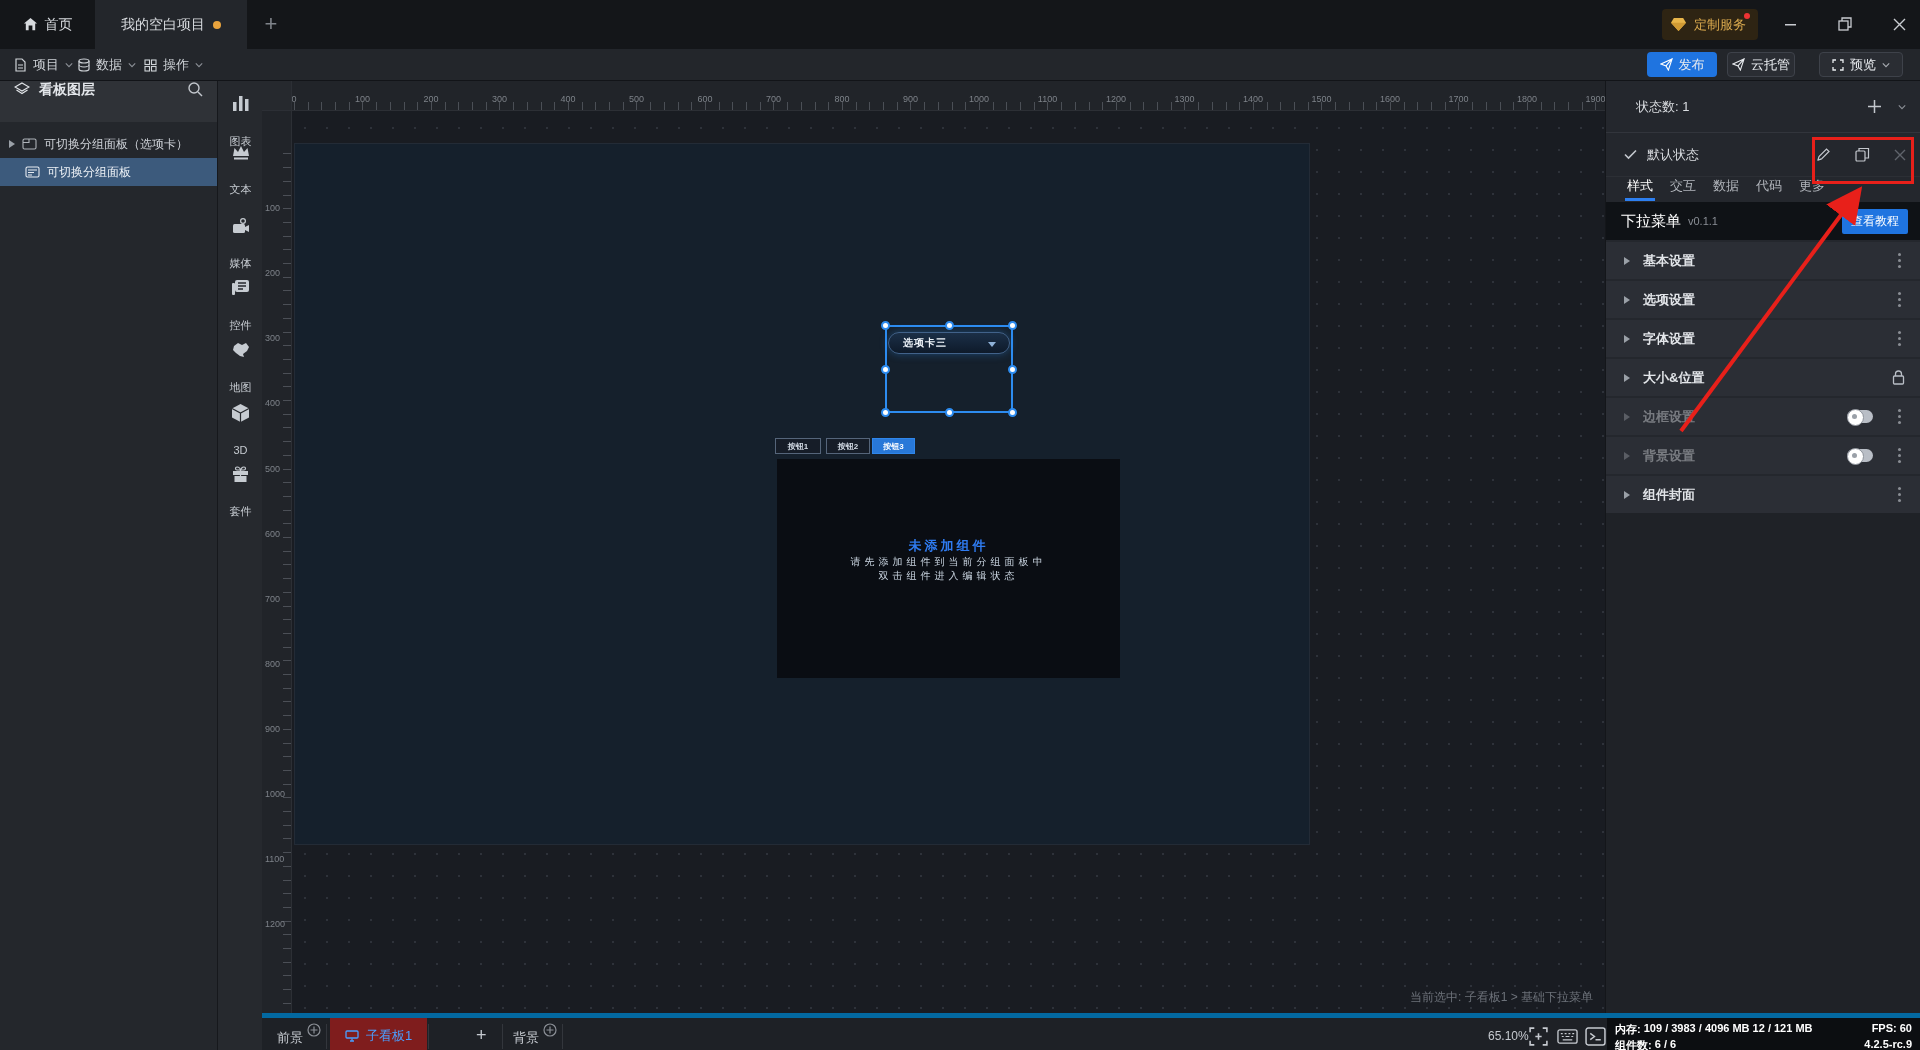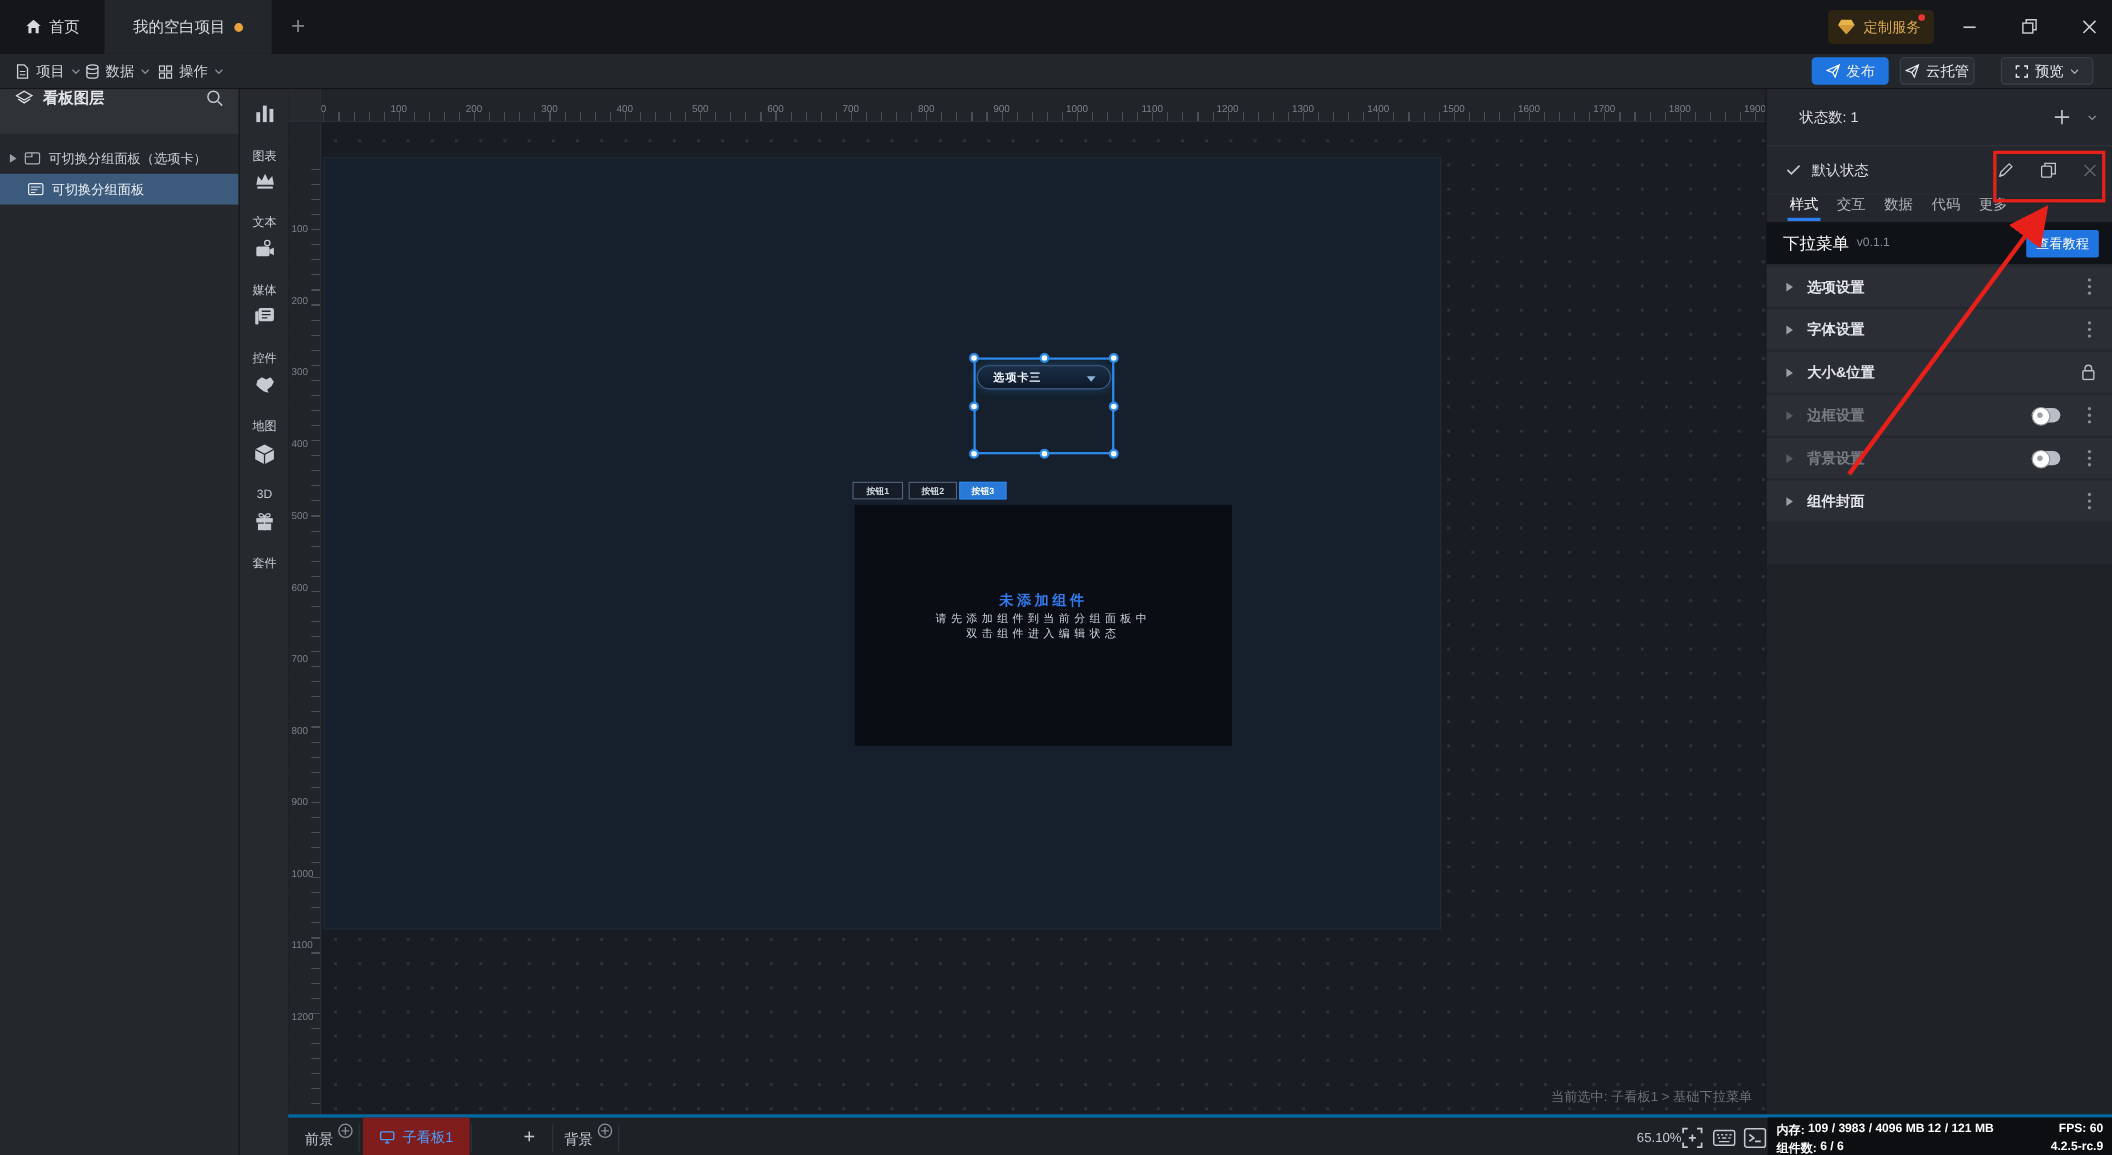--- a/index.html
+++ b/index.html
@@ -77,21 +77,21 @@
   #tutorial-btn { background:#1f74e0; color:#fff; font-size:12px; padding:4px 9px; border-radius:2px; }
   .section { height:37px; background:#2b2e35; margin-top:2px; display:flex; align-items:center; padding:0 15px 0 18px; gap:13px; color:#e2e5e9; font-size:13px; font-weight:bold; }
   .section.disabled .sec-label, .section.disabled .caret-r { opacity:.42; }
   .kebab { width:3px; height:3px; border-radius:50%; background:#8a8e95; box-shadow:0 -6px 0 #8a8e95,0 6px 0 #8a8e95; margin:0 4px; }
   .toggle { width:26px; height:13px; border-radius:7px; background:#b9bec6; position:relative; margin-right:8px; }
   .toggle::before { content:""; position:absolute; left:0; top:-1px; width:15px; height:15px; border-radius:50%; background:#fff; border:1px solid #8e939b; }
   .toggle::after { content:""; position:absolute; left:5px; top:4px; width:5px; height:5px; border-radius:50%; background:#9aa0a8; }
   #ins-empty { position:absolute; left:0; top:432px; width:315px; bottom:0; background:#1f2227; }
 
   
-  #bottombar { position:absolute; left:262px; top:1013px; width:1658px; height:37px; background:#1e2126; border-top:3px solid #0369a1; }
+  #bottombar { position:absolute; left:262px; top:1013px; width:1658px; height:37px; background:#1e2126; border-top:5px solid #0369a1; }
   .bb-label { position:absolute; top:11px; color:#c6cad0; font-size:13px; }
   .bb-plus-badge { position:absolute; top:5px; width:14px; height:14px; }
   #bb-active-tab { position:absolute; left:68px; top:0; width:97px; height:37px; background:#7f1d1d; border-bottom:2px solid #2d7ff0; display:flex; align-items:center; justify-content:center; gap:7px; color:#4a9eff; font-size:13px; }
   .bb-sep { position:absolute; top:6px; width:1px; height:25px; background:#33363c; }
   #zoom-pct { position:absolute; left:1226px; top:11px; color:#c6cad0; font-size:12px; }
   .bb-icon { position:absolute; top:8px; width:21px; height:21px; color:#c6cad0; }
   #bb-info { position:absolute; left:1345px; top:0; width:313px; height:37px; background:#0c0e11; color:#fff; font-size:11px; font-weight:bold; }
   #bb-info .row1 { position:absolute; left:8px; top:4px; right:8px; display:flex; }
   #bb-info .row2 { position:absolute; left:8px; top:20px; right:8px; display:flex; }
 
@@ -230,21 +230,21 @@
 
 <div id="toolbox">
   <div class="tool" style="top:12px;">
     <svg width="20" height="20" viewBox="0 0 20 20">
         <rect x="2" y="9" width="3.5" height="9" fill="#c6cbd1"></rect>
         <rect x="8" y="3" width="3.5" height="15" fill="#c6cbd1"></rect>
         <rect x="14" y="6" width="3.5" height="12" fill="#c6cbd1"></rect>
       </svg>
     <span>图表</span>
   </div>
-  <div class="tool" style="top:74px;">
+  <div class="tool" style="top:62px;">
     <svg width="20" height="18" viewBox="0 0 20 18">
         <path d="M2 13 L3.5 5 L7 9 L10 3 L13 9 L16.5 5 L18 13 Z" fill="#c6cbd1"></path>
         <rect x="3" y="14.5" width="14" height="2" fill="#c6cbd1"></rect>
       </svg>
     <span>文本</span>
   </div>
   <div class="tool" style="top:136px;">
     <svg width="20" height="18" viewBox="0 0 20 18">
         <circle cx="12" cy="4" r="2.4" fill="none" stroke="#c6cbd1" stroke-width="1.2"></circle>
         <rect x="2" y="7" width="12" height="9" rx="1.5" fill="#c6cbd1"></rect>
@@ -396,20 +396,26 @@
   </div>
   <div id="comp-row">
     <span id="comp-name">下拉菜单</span>
     <span id="comp-ver">v0.1.1</span>
     <span class="spacer"></span>
     <span id="tutorial-btn">查看教程</span>
   </div>
 
   <div class="section">
     <span class="caret-r"></span>
+    <span class="sec-label">基本设置</span>
+    <span class="spacer"></span>
+    <span class="kebab"></span>
+  </div>
+  <div class="section">
+    <span class="caret-r"></span>
     <span class="sec-label">选项设置</span>
     <span class="spacer"></span>
     <span class="kebab"></span>
   </div>
   <div class="section">
     <span class="caret-r"></span>
     <span class="sec-label">字体设置</span>
     <span class="spacer"></span>
     <span class="kebab"></span>
   </div>

